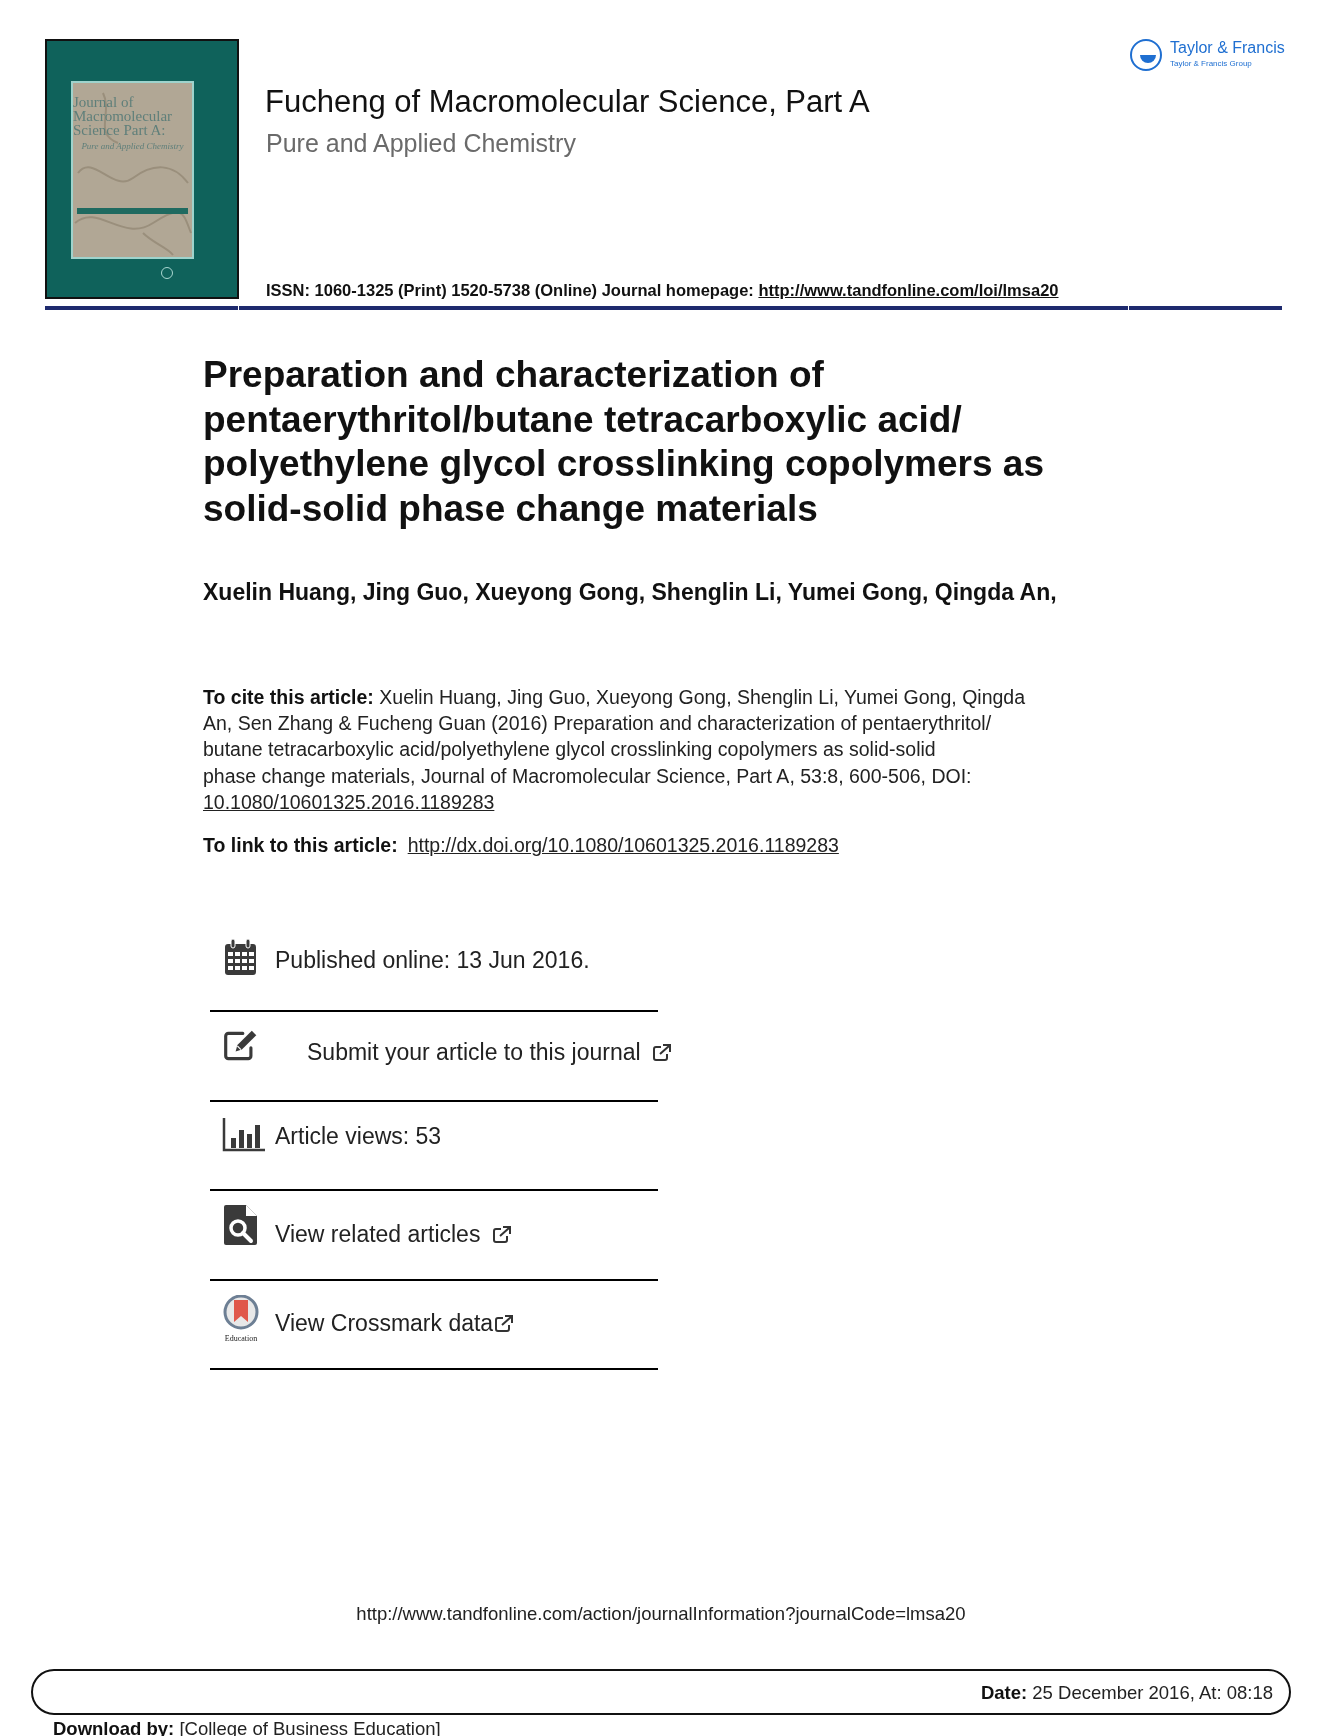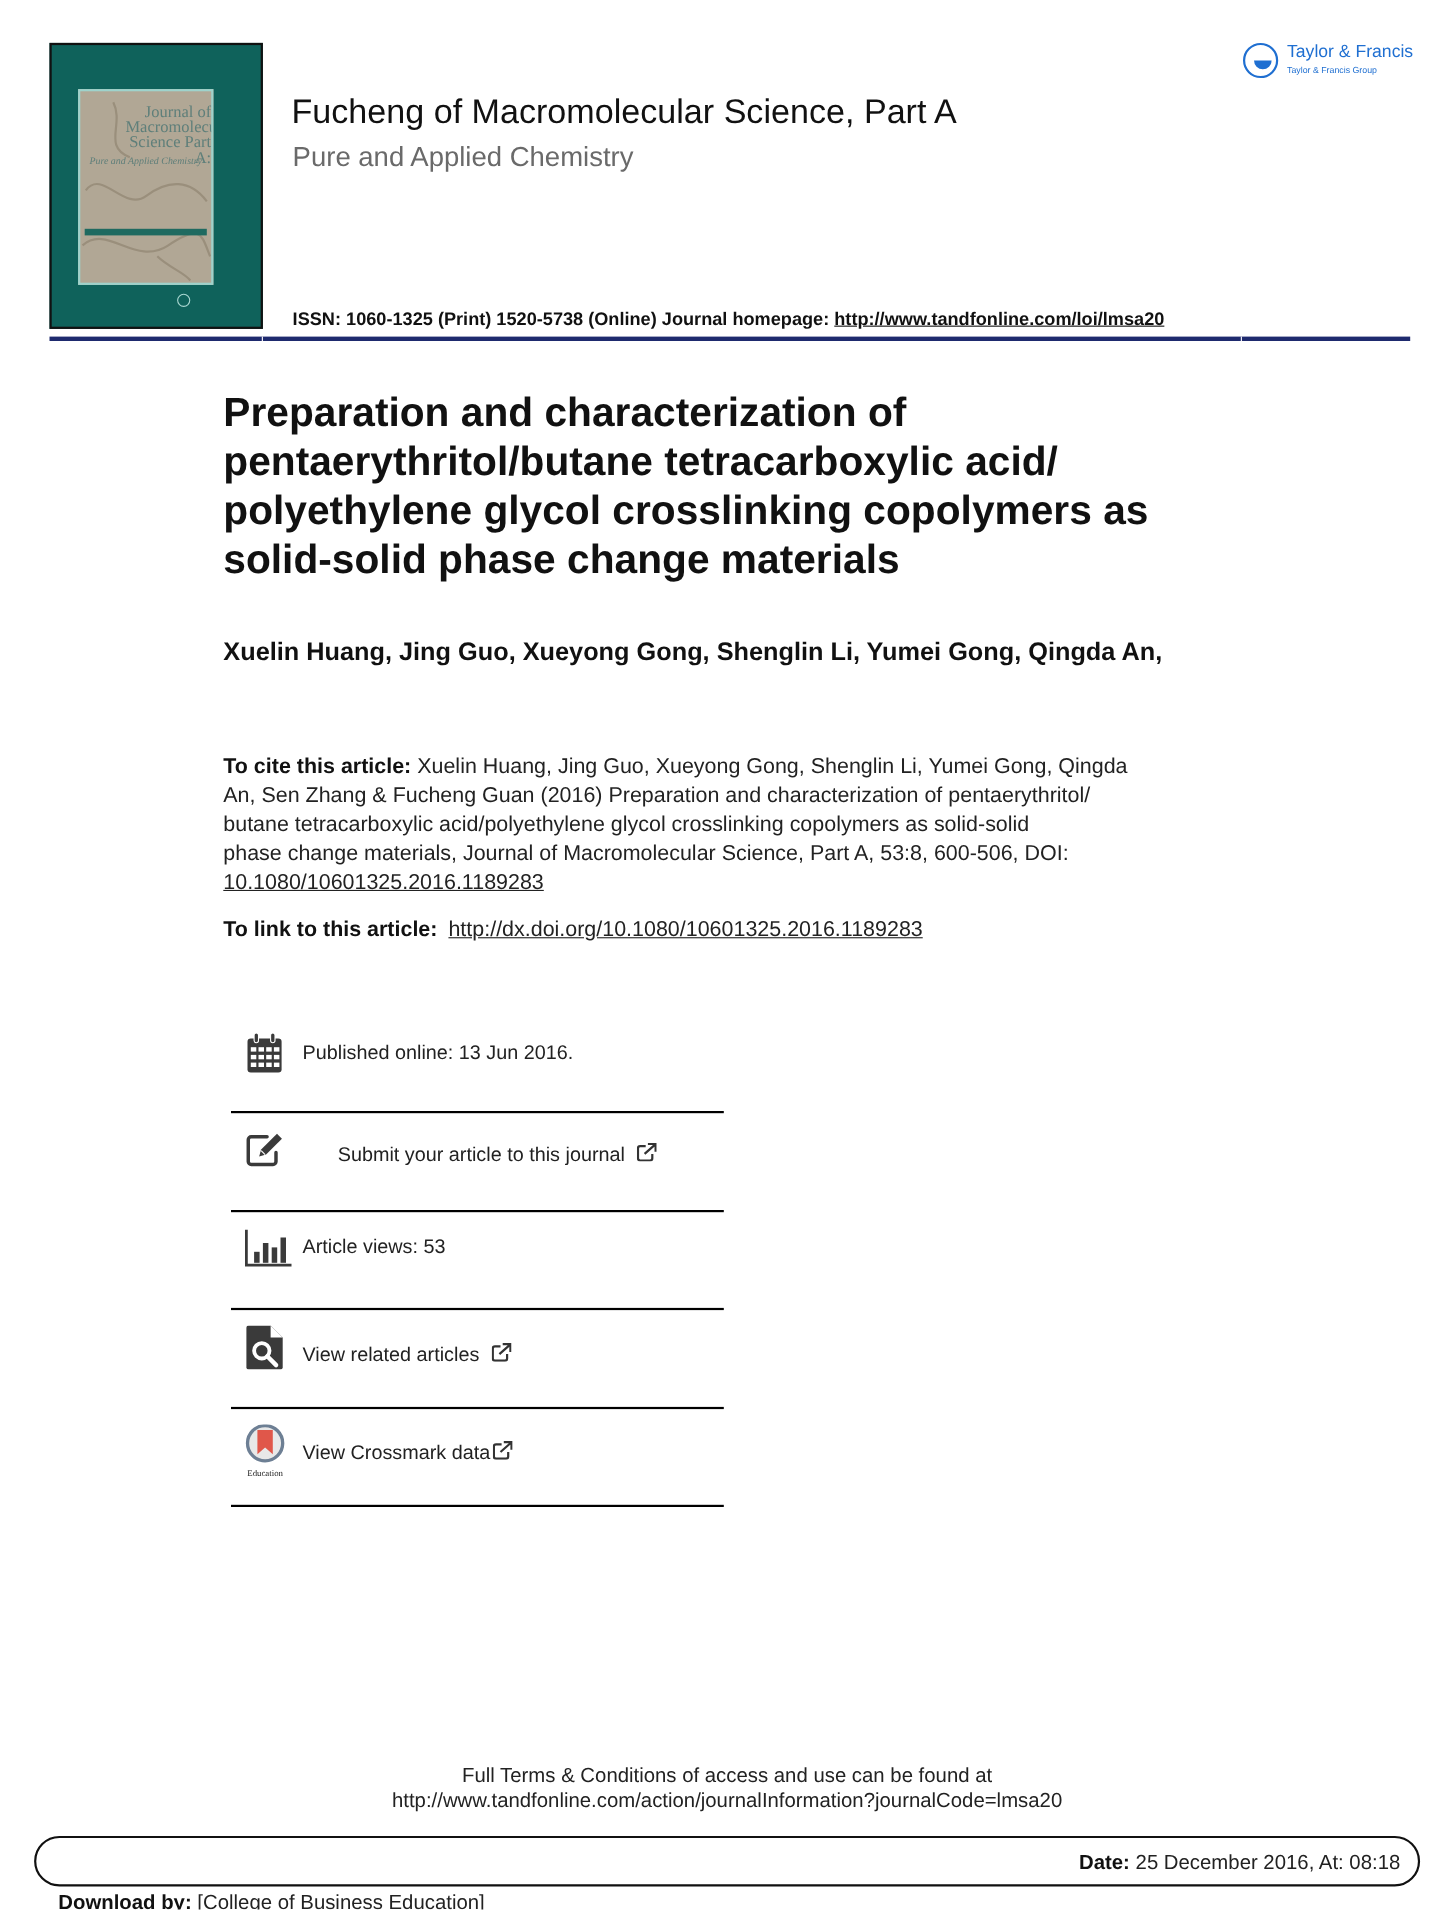--- a/index.html
+++ b/index.html
@@ -5,22 +5,22 @@
   html, body { margin:0; padding:0; background:#ffffff; }
   body { width:1322px; height:1736px; position:relative; overflow:hidden;
          font-family:"Liberation Sans", "DejaVu Sans", sans-serif; color:#000; }
   .abs { position:absolute; }
 
   
   .cover { left:45px; top:39px; width:190px; height:256px; background:#0f625b;
            border:2px solid #111; box-sizing:content-box; }
   .cover-inner { position:absolute; left:24px; top:40px; width:119px; height:174px;
            background:#b1a795; border:2px solid #9ed3cc; overflow:hidden; }
-  .cover-title { position:absolute; left:0; right:0; top:12px; text-align:right;
-           font-family:"Liberation Serif", serif; color:#5f7f7a; font-size:15px; line-height:14px;padding-left:41px; }
+  .cover-title { position:absolute; left:0; right:0; top:12px; text-align:left;
+           font-family:"Liberation Serif", serif; color:#5f7f7a; font-size:15px; line-height:14px; }
   .cover-sub { position:absolute; left:0; right:0; top:58px; text-align:center;
            font-family:"Liberation Serif", serif; color:#5f7f7a; font-size:9px; font-style:italic; }
   .cover-band { position:absolute; left:4px; right:4px; top:125px; height:6px; background:#1f6a60; }
   .cover-squiggle { position:absolute; left:0; top:0; width:100%; height:100%; }
   .cover-logo { position:absolute; left:114px; top:226px; width:10px; height:10px;
            border-radius:50%; border:1px solid #a9d7d1; }
 
   .journal-title { left:265px; top:83px; font-size:31px; line-height:38px; color:#111; white-space:nowrap; }
   .journal-sub { left:266px; top:128px; font-size:25px; line-height:30px; color:#6a6a6a; white-space:nowrap; }
   .issn { left:266px; top:280px; font-size:16.5px; line-height:20px; font-weight:bold; white-space:nowrap; color:#111; }
@@ -46,21 +46,21 @@
   .cite b { color:#111; }
   .cite .doi { text-decoration:underline; }
   .link-line { left:203px; top:832px; font-size:19.5px; line-height:26px; color:#222; white-space:nowrap; }
   .link-line b { color:#111; }
   .link-line a { color:#222; text-decoration:underline; margin-left:10px; }
 
   
   .info-item { position:absolute; left:210px; width:448px; }
   .info-divider { position:absolute; left:210px; width:448px; height:2px; background:#000; }
   .info-icon { position:absolute; left:13px; width:36px; height:40px; }
-  .info-text { position:absolute; left:65px; font-size:18px; color:#222; white-space:nowrap; }
+  .info-text { position:absolute; left:65px; font-size:23px; color:#222; white-space:nowrap; }
   .ext { display:inline-block; margin-left:6px; vertical-align:-1px; }
 
   
   .terms { left:0; width:1322px; top:1602px; text-align:center; font-size:18.5px; line-height:23px; color:#222; }
   .footer-box { left:31px; top:1669px; width:1260px; height:46px; border:2px solid #111;
            border-radius:24px; box-sizing:border-box; }
   .dl-by { position:absolute; left:20px; top:11px; font-size:18.5px; color:#222; white-space:nowrap;margin-top:36px; }
   .dl-date { position:absolute; right:16px; top:11px; font-size:18.5px; color:#222; white-space:nowrap; }
   .dl-by b, .dl-date b { color:#111; }
 </style>
@@ -208,20 +208,19 @@
   <div class="info-text" style="top:20px;">
     <span>View Crossmark data</span><svg class="ext" style="margin-left:2px;" width="18" height="17" viewBox="0 0 18 17">
       <path d="M8 3 H3 a2 2 0 0 0 -2 2 V14 a2 2 0 0 0 2 2 H12 a2 2 0 0 0 2 -2 V10" stroke="#333" stroke-width="2" fill="none"></path>
       <path d="M7 10 L16 2 M10 1 H17 V8" stroke="#333" stroke-width="2" fill="none"></path>
     </svg>
   </div>
 </div>
 <div class="info-divider" style="top:1368px;"></div>
 
 <div class="abs terms">
-  <div>Full Terms &amp; Conditions of access and use can be found at</div>
   <div>http://www.tandfonline.com/action/journalInformation?journalCode=lmsa20</div>
 </div>
 
 <div class="abs footer-box">
   <div class="dl-by"><b>Download by:</b><span> [College of Business Education]</span></div>
   <div class="dl-date"><b>Date:</b><span> 25 December 2016, At: 08:18</span></div>
 </div>
 
 </body></html>

